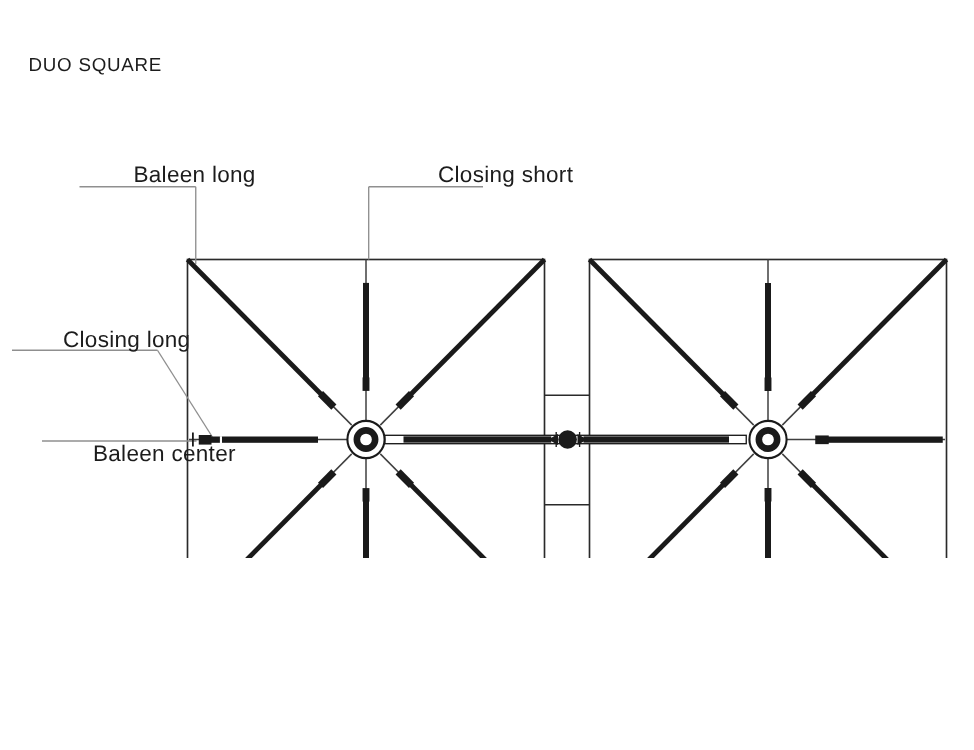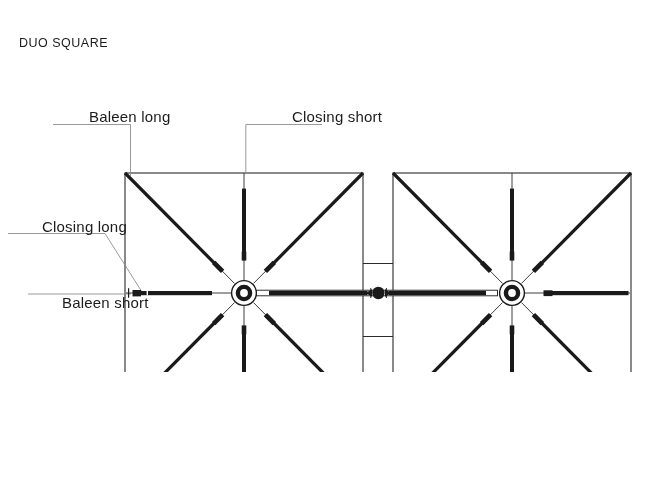--- a/index.html
+++ b/index.html
@@ -147,14 +147,14 @@
       </g>
       <g>
         <circle cx="512" cy="293" r="12.4" fill="#fff" stroke="#1a1a1a" stroke-width="1.4"></circle>
         <circle cx="512" cy="293" r="6.1" fill="#fff" stroke="#1a1a1a" stroke-width="4.4"></circle>
       </g>
     </svg>
 
   <div class="lbl" id="lbl-baleen-long">Baleen long</div>
   <div class="lbl" id="lbl-baleen-short">Closing short</div>
   <div class="lbl" id="lbl-closing-hook">Closing long</div>
-  <div class="lbl" id="lbl-baleen-center">Baleen short</div>
+  <div class="lbl" id="lbl-baleen-center">Baleen center</div>
 </div>
 
 </body></html>

